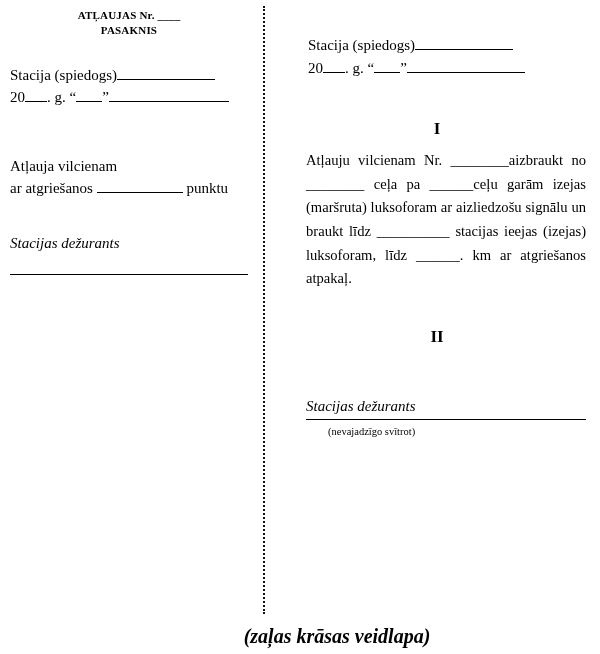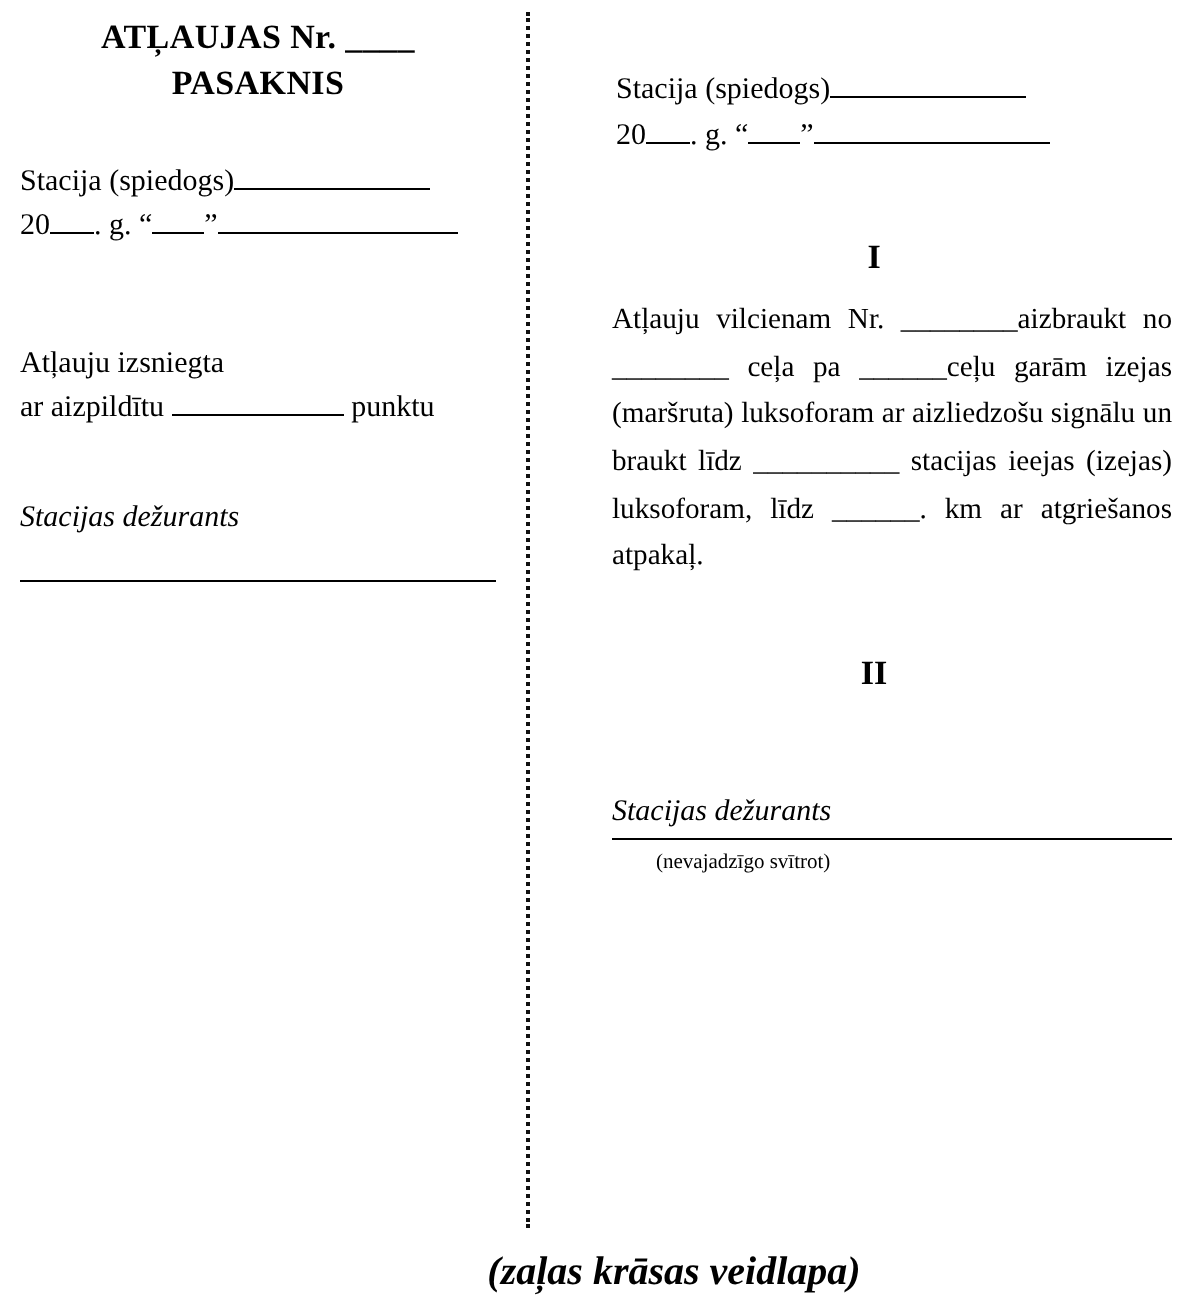--- a/index.html
+++ b/index.html
@@ -39,21 +39,21 @@
     padding: 8px 14px 0 10px;
   }
   .col-right {
     left: 276px;
     width: 324px;
     padding: 8px 14px 0 12px;
   }
   .title {
     text-align: center;
     font-weight: bold;
-    font-size: 17px;
+    font-size: 11px;
     letter-spacing: 0.2px;
     line-height: 1.35;
   }
   .title .sub {
     display: block;
   }
   .rule {
     display: inline-block;
     border-bottom: 1px solid #000;
     vertical-align: baseline;
@@ -122,25 +122,25 @@
     </div>
 
     <div class="line" style="margin-top:26px;">
       <span>Stacija (spiedogs)</span><span class="rule" style="width:98px;"></span>
     </div>
 
     <div class="line">
       <span>20</span><span class="rule" style="width:22px;"></span><span>. g. “</span><span class="rule" style="width:26px;"></span><span>”</span><span class="rule" style="width:120px;"></span>
     </div>
 
-    <div class="line" style="margin-top:46px;">Atļauju izsniegta</div>
+    <div class="line" style="margin-top:46px;">Atļauja vilcienam</div>
 
 
     <div class="line">
-      <span>ar aizpildītu</span> <span class="rule" style="width:86px;"></span> <span>punktu</span>
+      <span>ar atgriešanos</span> <span class="rule" style="width:86px;"></span> <span>punktu</span>
     </div>
 
     <div class="sig-row">
       <span class="italic">Stacijas dežurants</span>
       <span class="sig-underline-long" style="margin-top:22px;"></span>
     </div>
   </div>
 
   <div class="col col-right">
 

